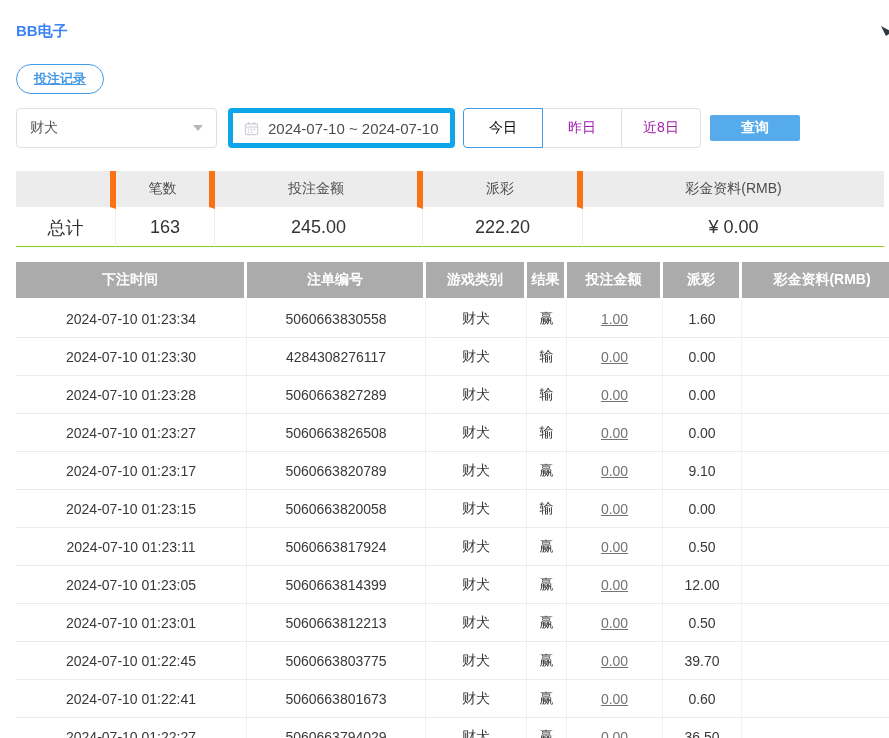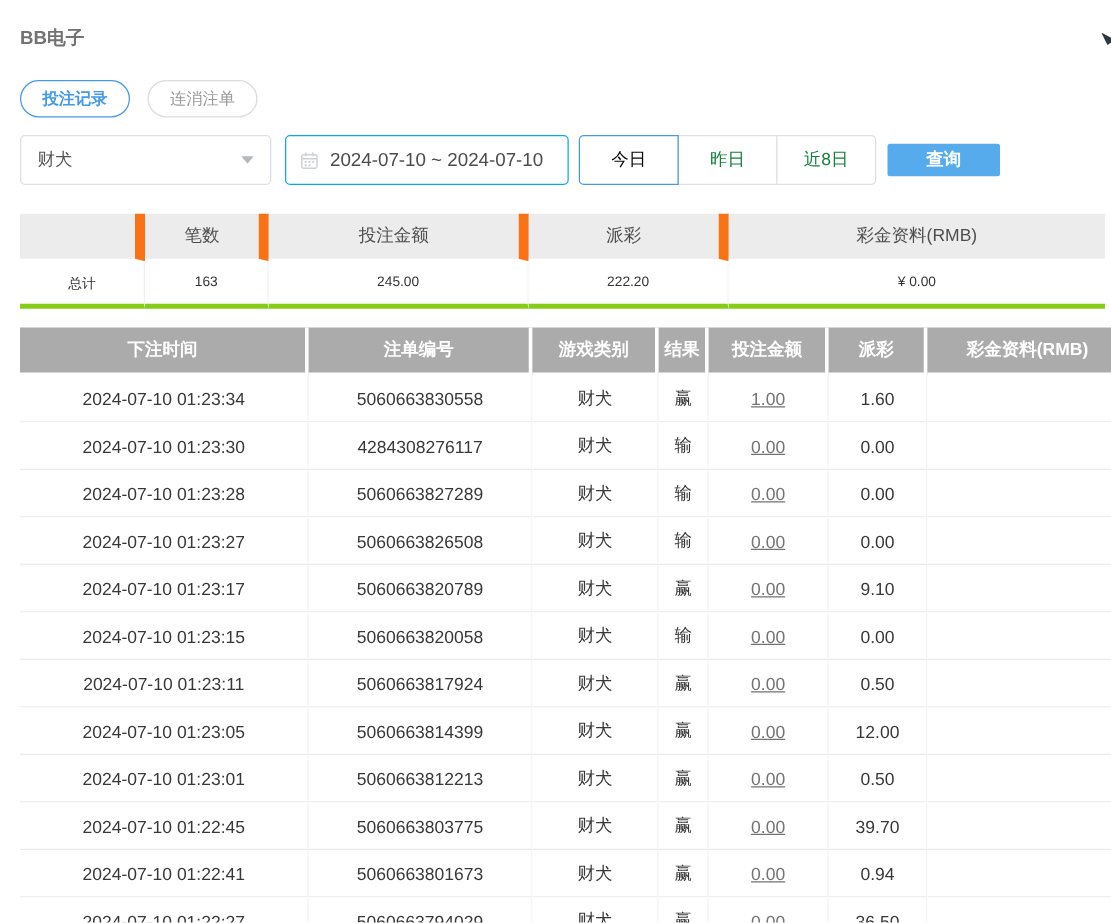--- a/index.html
+++ b/index.html
@@ -10,21 +10,21 @@
     background: #ffffff;
     font-family: "Liberation Sans", "DejaVu Sans", sans-serif;
     color: #333;
   }
   
   .page-title {
     margin: 23px 0 0 16px;
     font-size: 15px;
     line-height: 16px;
     font-weight: bold;
-    color: #737373;
+    color: #3b82f6;
   }
   .cursor-mark {
     position: absolute;
     top: 26px;
     right: -3px;
     width: 11px;
     height: 10px;
     background: #2e3742;
     clip-path: polygon(0 0, 100% 60%, 45% 100%);
   }
@@ -34,20 +34,21 @@
     height: 30px;
     padding: 0 17px;
     border-radius: 16px;
     background: #fff;
     border: 1px solid #dcdcdc;
     color: #999;
     font-size: 13px;
     line-height: 28px;
     font-family: inherit;
     cursor: pointer;
+    text-decoration: underline;
   }
   .tab.active {
     border-color: #459ae6;
     color: #459ae6;
     font-weight: bold;
   }
   
   .filters { display: flex; align-items: center; margin: 14px 0 0 16px; }
   .select-box {
     width: 201px; height: 40px;
@@ -59,33 +60,33 @@
   }
   .caret {
     width: 0; height: 0;
     border-left: 5px solid transparent;
     border-right: 5px solid transparent;
     border-top: 6px solid #b4b8bf;
   }
   .date-box {
     margin-left: 11px;
     width: 227px; height: 40px;
-    border: 1px solid #0ea5e9; border-radius: 4px;
+    border: 5px solid #0ea5e9; border-radius: 4px;
     display: flex; align-items: center;
     padding: 0 11px; gap: 9px;
     font-size: 15px; color: #4d4d4d;
     background: #fff; cursor: pointer;
     white-space: nowrap;
   }
   .btn-group { display: flex; margin-left: 8px; }
   .qbtn {
     width: 80px; height: 40px;
     background: #fff;
     border: 1px solid #dcdfe6;
-    color: #15803d;
+    color: #a21caf;
     font-size: 14px;
     font-family: inherit;
     cursor: pointer;
     position: relative;
   }
   .qbtn + .qbtn { margin-left: -1px; }
   .qbtn:first-child { border-radius: 4px 0 0 4px; }
   .qbtn:last-child  { border-radius: 0 4px 4px 0; }
   .qbtn.active { border-color: #459ae6; color: #000000; z-index: 1; }
   .search-btn {
@@ -98,28 +99,28 @@
     cursor: pointer;
   }
   
   table { border-collapse: separate; border-spacing: 0; table-layout: fixed; }
   th, td { height: 38px; text-align: center; vertical-align: middle; overflow: hidden; white-space: nowrap; }
 
   .summary { margin: 23px 0 0 16px; width: 868px; }
   .summary th {
     background: #ececec;
     font-size: 14px; font-weight: normal; color: #4d4d4d;
-    border-right: 8px solid #f97316;
+    border-right: 6px solid #f97316;
     border-bottom: 2px solid #fff;
   }
   .summary th:last-child { border-right: none; }
   .summary td {
-    font-size: 11px; color: #333;
+    font-size: 18px; color: #333;
     border-right: 1px solid #f0f0f0;
-    border-bottom: 4px solid #84cc16;
+    border-bottom: 1px solid #84cc16;
     background: #fff;
   }
   .summary td:last-child { border-right: none; }
 
   .main-table { margin: 15px 0 0 16px; width: 886px; }
   .main-table th {
     background: #ababab;
     color: #fff; font-size: 14px; font-weight: bold;
     border-right: 3px solid #fff;
     border-bottom: 2px solid #fff;
@@ -136,21 +137,20 @@
   .amt-link { color: #737373; text-decoration: underline; cursor: pointer; }
 </style>
 </head>
 <body>
 
 <h1 class="page-title">BB电子</h1>
 <div class="cursor-mark"></div>
 
 <div class="tabs">
     <button class="tab active">投注记录</button>
-    <button class="tab">连消注单</button>
   </div>
 
 <div class="filters">
   <div class="select-box">
     <span>财犬</span>
     <span class="caret"></span>
   </div>
   <div class="date-box">
     <svg width="15" height="15" viewBox="0 0 16 16">
       <rect x="1.5" y="3" width="13" height="11.5" rx="1.5" fill="none" stroke="#cdd0d6" stroke-width="1.2"></rect>
@@ -312,21 +312,21 @@
         <td><span class="amt-link">0.00</span></td>
         <td>39.70</td>
         <td></td>
       </tr>
       <tr>
         <td>2024-07-10 01:22:41</td>
         <td>5060663801673</td>
         <td>财犬</td>
         <td>赢</td>
         <td><span class="amt-link">0.00</span></td>
-        <td>0.94</td>
+        <td>0.60</td>
         <td></td>
       </tr>
       <tr>
         <td>2024-07-10 01:22:27</td>
         <td>5060663794029</td>
         <td>财犬</td>
         <td>赢</td>
         <td><span class="amt-link">0.00</span></td>
         <td>36.50</td>
         <td></td>

